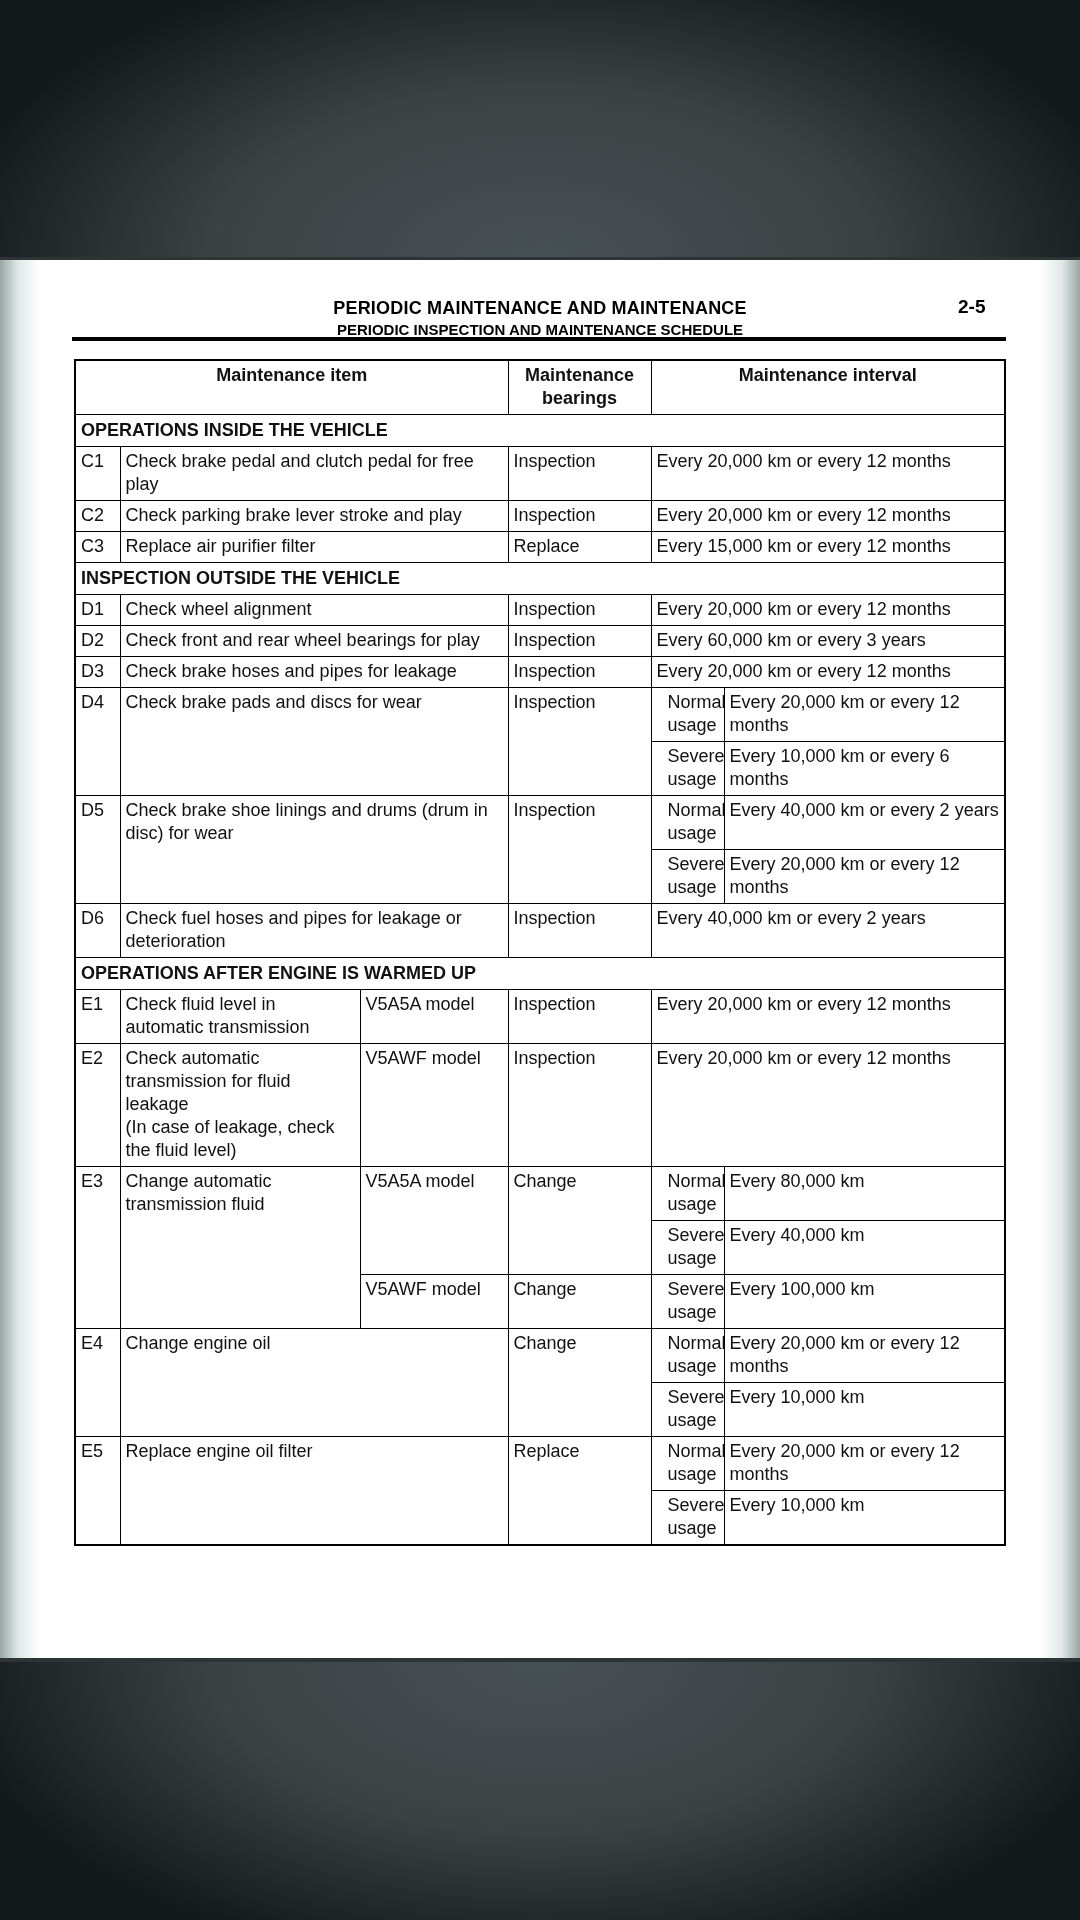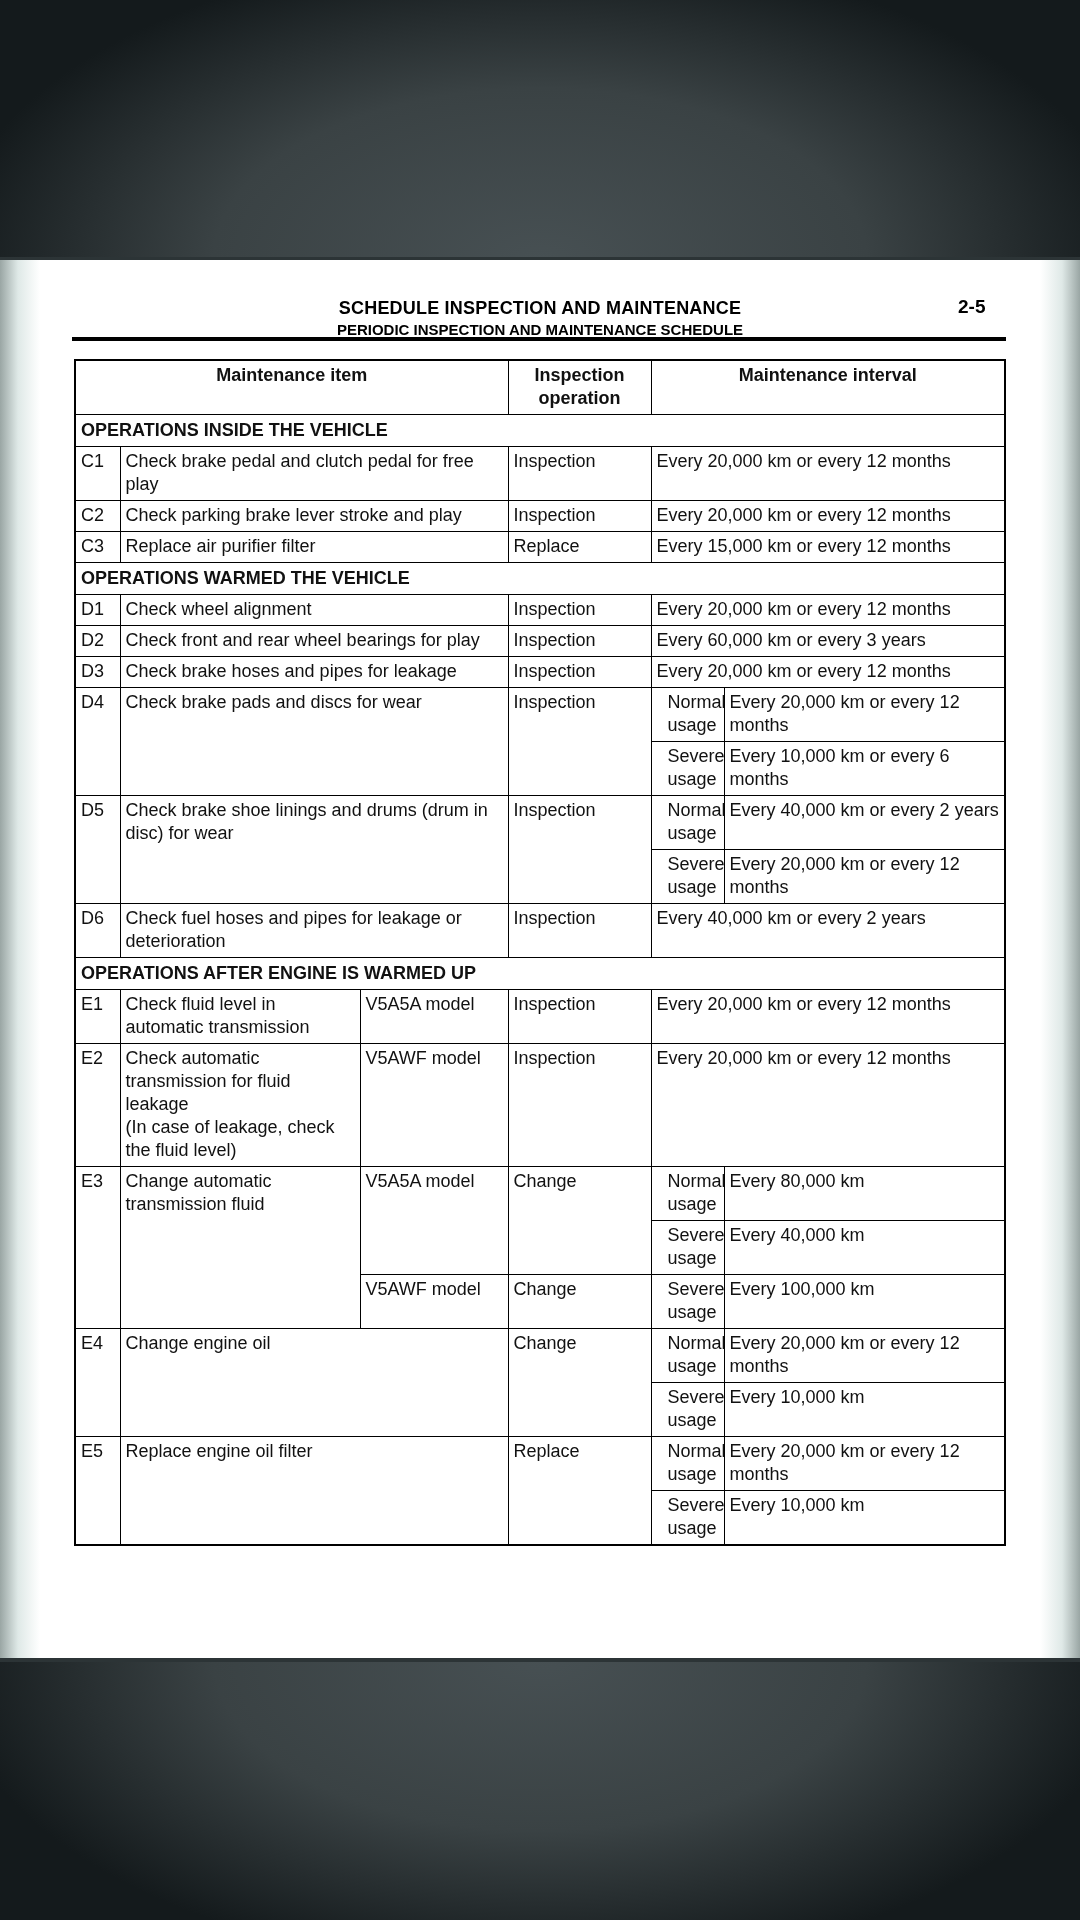--- a/index.html
+++ b/index.html
@@ -38,38 +38,38 @@
   table.sched th { font-weight:bold;text-align:center; }
   table.sched tr.section td { font-weight:bold; padding-top:4px; padding-bottom:4px; }
   table.sched td.usage { padding-left:16px; padding-right:2px; }
 </style>
 </head>
 <body>
 
 <div class="band-top"></div>
 
 <div class="page">
-  <div class="hdr-title">SCHEDULE INSPECTION AND MAINTENANCE</div>
+  <div class="hdr-title">PERIODIC MAINTENANCE AND MAINTENANCE</div>
   <div class="hdr-sub">PERIODIC INSPECTION AND MAINTENANCE SCHEDULE</div>
   <div class="hdr-pagenum">2-5</div>
   <div class="hdr-rule"></div>
 
   <table class="sched">
     <colgroup>
       <col style="width:45px">
       <col style="width:240px">
       <col style="width:148px">
       <col style="width:143px">
       <col style="width:73px">
       <col style="width:281px">
     </colgroup>
     <tbody>
         <tr class="thickb" style="height:53px">
       <th colspan="3">Maintenance item</th>
-      <th>Inspection operation</th>
+      <th>Maintenance bearings</th>
       <th colspan="2">Maintenance interval</th>
     </tr>
 
     <tr class="section">
       <td colspan="6">OPERATIONS INSIDE THE VEHICLE</td>
     </tr>
     <tr>
       <td>C1</td>
       <td colspan="2">Check brake pedal and clutch pedal for free play</td>
       <td>Inspection</td>
@@ -82,21 +82,21 @@
       <td colspan="2">Every 20,000 km or every 12 months</td>
     </tr>
     <tr>
       <td>C3</td>
       <td colspan="2">Replace air purifier filter</td>
       <td>Replace</td>
       <td colspan="2">Every 15,000 km or every 12 months</td>
     </tr>
 
     <tr class="section">
-      <td colspan="6">OPERATIONS WARMED THE VEHICLE</td>
+      <td colspan="6">INSPECTION OUTSIDE THE VEHICLE</td>
     </tr>
     <tr>
       <td>D1</td>
       <td colspan="2">Check wheel alignment</td>
       <td>Inspection</td>
       <td colspan="2">Every 20,000 km or every 12 months</td>
     </tr>
     <tr>
       <td>D2</td>
       <td colspan="2">Check front and rear wheel bearings for play</td>

